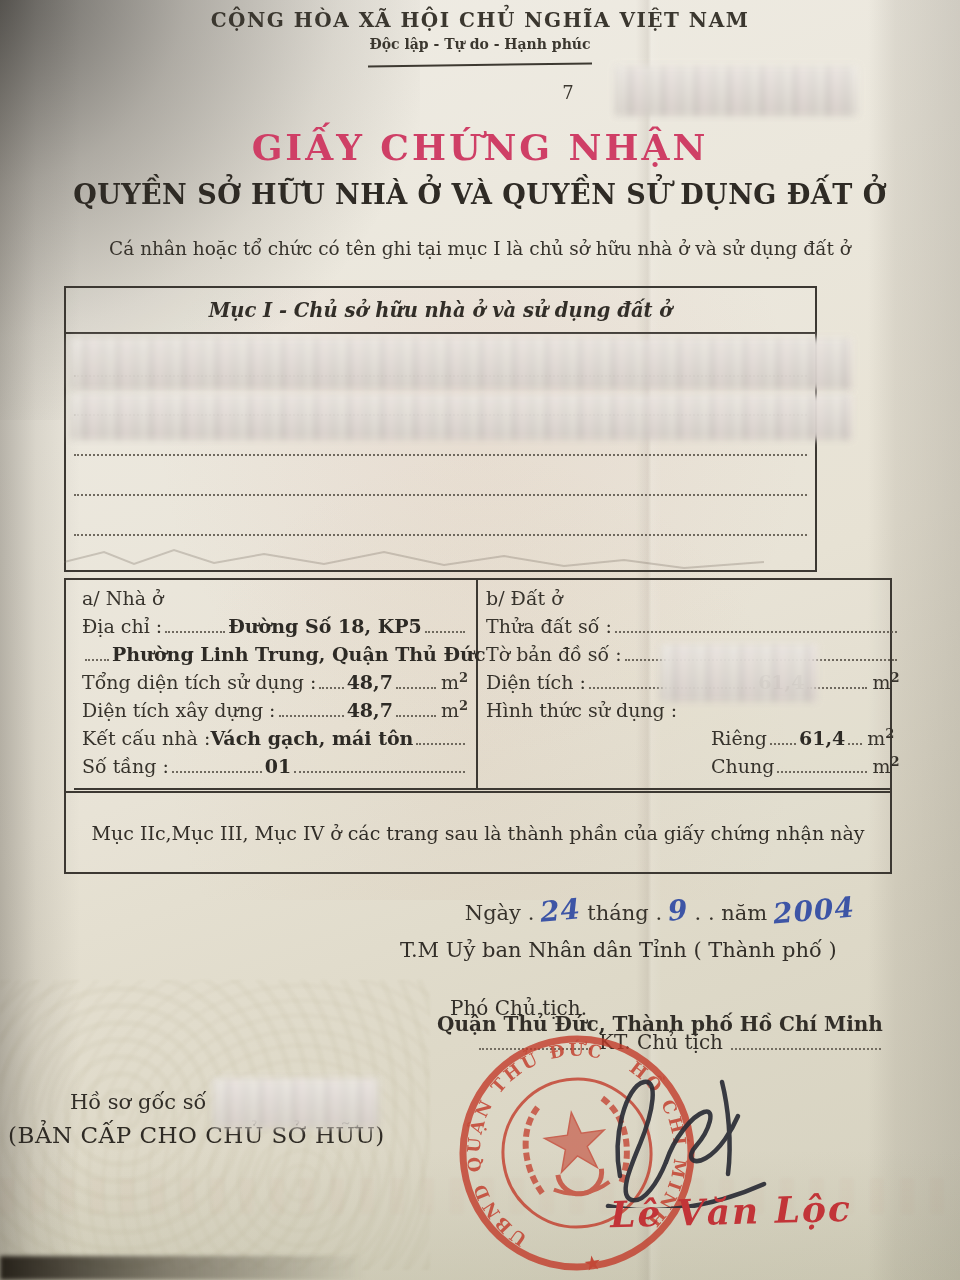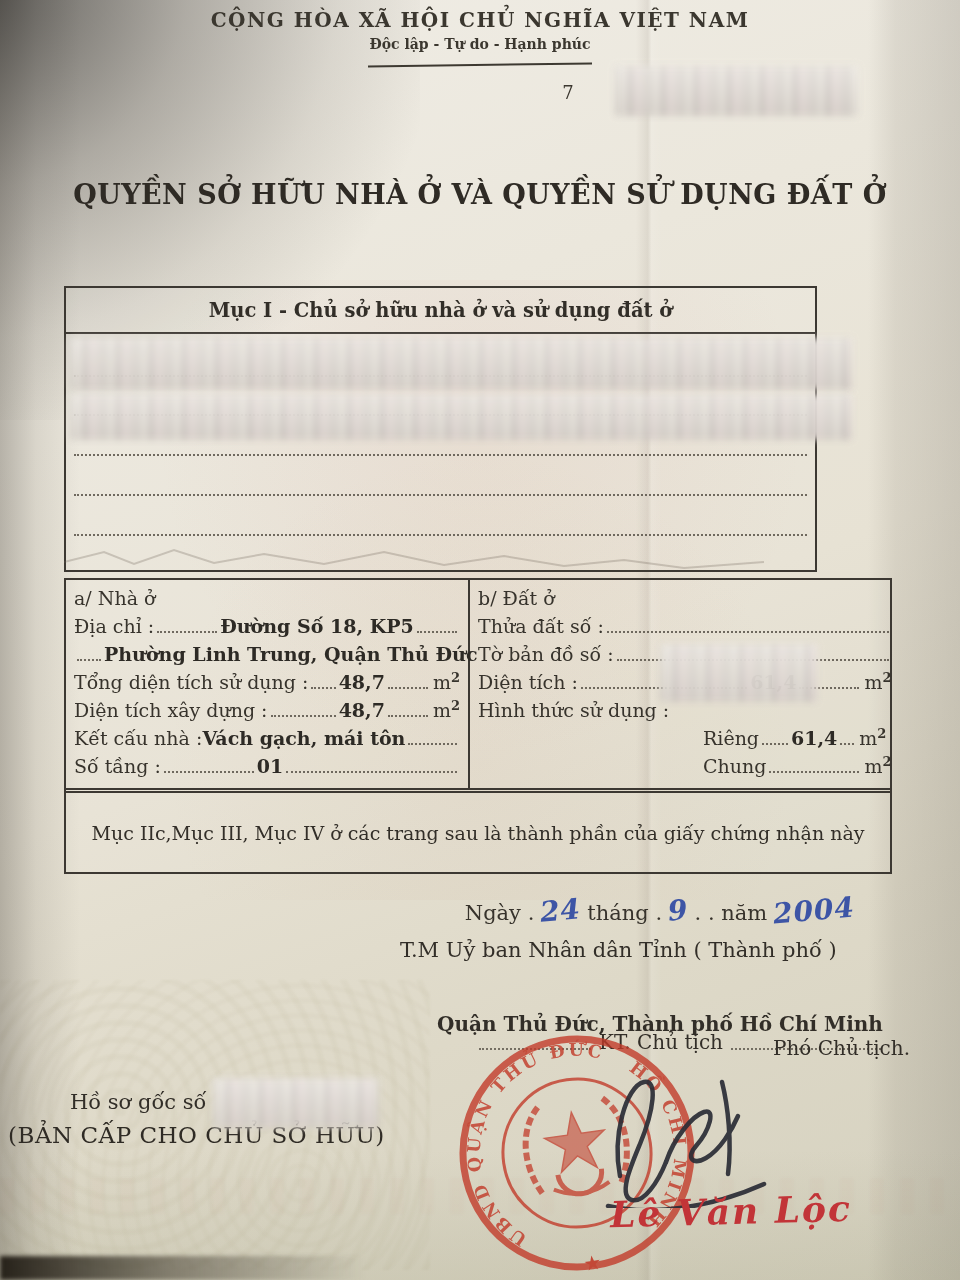--- a/index.html
+++ b/index.html
@@ -41,29 +41,29 @@
   .nat-line1{left:0;right:0;top:8px;text-align:center;font-size:20px;font-weight:700;letter-spacing:1.5px;color:#3b372f;}
   .nat-line2{left:0;right:0;top:36px;text-align:center;font-size:14px;font-weight:700;color:#3b372f;}
   .nat-rule{left:368px;top:64px;width:224px;height:2px;background:#3d3931;transform:rotate(-.8deg);}
   .pagenum{left:548px;top:82px;width:40px;text-align:center;font-size:18px;color:#3b372f;}
   .big-title{left:0;right:0;top:126px;text-align:center;font-size:36px;font-weight:700;letter-spacing:3px;}
   .sub-title{left:0;right:0;top:179px;text-align:center;font-size:27px;font-weight:600;letter-spacing:.5px;color:#2f2b25;}
   .intro{left:0;right:0;top:238px;text-align:center;font-size:18.5px;color:#37332c;}
 
   
   .box{border:2px solid #3c3832;box-sizing:border-box;background:rgba(255,255,255,.06);}
-  .box1{left:64px;top:286px;width:753px;height:286px;}
+  .box1{left:64px;top:286px;width:753px;height:286px;font-style:italic;}
   .box1-header{height:44px;border-bottom:2px solid #3c3832;display:flex;align-items:center;justify-content:center;
     font-size:19.5px;font-weight:600;color:#322e28;}
   .dotline{position:absolute;left:8px;right:8px;height:0;border-bottom:2px dotted #5a544a;z-index:2;opacity:.85;}
 
   .box2{left:64px;top:578px;width:828px;height:296px;display:flex;flex-direction:column;}
   .b2-header{height:42px;border-bottom:2px solid #3c3832;display:flex;align-items:center;justify-content:center;
     font-size:19.5px;font-weight:600;color:#322e28;}
-  .b2-cols{height:208px;border-bottom:2px solid #3c3832;display:flex;}
+  .b2-cols{height:208px;border-bottom:2px solid #3c3832;display:flex;margin-left:8px;}
   .col-left{width:404px;border-right:2px solid #3c3832;box-sizing:border-box;padding-top:3px;}
   .col-right{flex:1;padding-top:3px;}
   .b2-footer{flex:1;margin-top:1px;border-top:2px solid #3c3832;display:flex;align-items:center;justify-content:center;
     font-size:19px;color:#322e28;}
   .frow{display:flex;align-items:flex-end;padding:0 8px;height:28px;font-size:19px;color:#37332c;white-space:nowrap;}
   .frow.head{height:26px;font-size:19px;}
   .lbl{flex:0 0 auto;}
   .dots{flex:1 1 auto;border-bottom:2px dotted #5a544a;height:12px;margin:0 3px 4px 3px;opacity:.85;}
   .dots.w24{flex:0 0 24px}.dots.w40{flex:0 0 40px}.dots.w60{flex:0 0 60px}.dots.w90{flex:0 0 90px}.dots.w26{flex:0 0 26px}.dots.w14{flex:0 0 14px}
   .filled{flex:0 0 auto;font-weight:700;color:#2d2a25;}
@@ -71,21 +71,21 @@
   .unit sup{font-size:13px;font-weight:700;}
   .indent225{margin-left:225px;}
 
   
   .dateline{left:410px;top:894px;width:500px;display:flex;justify-content:center;align-items:baseline;gap:6px;font-size:21px;color:#37332c;}
   .hand{font-style:italic;font-weight:700;font-size:28px;color:#3d55a6;display:inline-block;transform:rotate(-5deg);letter-spacing:1px;}
   .auth1{left:400px;top:938px;width:520px;text-align:left;font-size:21px;color:#322e28;}
   .auth2{left:400px;top:976px;width:520px;text-align:center;font-size:20px;font-weight:700;color:#322e28;margin-top:36px;}
   .ktrow{left:450px;top:1002px;width:460px;display:flex;align-items:flex-end;justify-content:center;font-size:20px;color:#322e28;margin-top:28px;}
   .dots2{border-bottom:2px dotted #5a544a;height:14px;margin:0 8px 4px 8px;opacity:.8;}
-  .deputy{left:450px;top:1036px;width:460px;text-align:right;font-size:20px;color:#322e28;}
+  .deputy{left:450px;top:996px;width:460px;text-align:left;font-size:20px;color:#322e28;}
   .signer{left:596px;top:1190px;width:270px;text-align:center;font-size:36px;font-weight:700;font-style:italic;
     letter-spacing:2px;transform:rotate(-1.5deg);}
   .origin1{left:70px;top:1090px;width:360px;font-size:21px;color:#322e28;}
   .origin2{left:8px;top:1122px;width:400px;font-size:23px;letter-spacing:.5px;color:#2f2b25;}
 
   .stamp{left:452px;top:1028px;width:250px;height:250px;transform:rotate(-8deg);opacity:.9;}
   .sig{left:592px;top:1058px;width:190px;height:150px;opacity:.92;}
   .crease-svg{left:64px;top:530px;width:700px;height:50px;opacity:.5;}
 </style>
 </head>
@@ -103,21 +103,23 @@
   <div class="layer corner-dark"></div>
   <div class="layer crease-v"></div>
 
   <div class="abs nat-line1">CỘNG HÒA XÃ HỘI CHỦ NGHĨA VIỆT NAM</div>
   <div class="abs nat-line2">Độc lập - Tự do - Hạnh phúc</div>
   <div class="abs nat-rule"></div>
   <div class="abs pagenum">7</div>
 
   <div class="redact" style="left:615px;top:66px;width:243px;height:50px;"></div>
 
+  <div class="abs big-title" style="color:#cf3f66;">GIẤY CHỨNG NHẬN</div>
   <div class="abs sub-title">QUYỀN SỞ HỮU NHÀ Ở VÀ QUYỀN SỬ DỤNG ĐẤT Ở</div>
+  <div class="abs intro">Cá nhân hoặc tổ chức có tên ghi tại mục I là chủ sở hữu nhà ở và sử dụng đất ở</div>
 
   <div class="abs box box1">
     <div class="box1-header">Mục I - Chủ sở hữu nhà ở và sử dụng đất ở</div>
     <div class="dotline" style="top:87px;"></div>
     <div class="dotline" style="top:126px;"></div>
     <div class="dotline" style="top:166px;"></div>
     <div class="dotline" style="top:206px;"></div>
     <div class="dotline" style="top:246px;"></div>
     <div class="redact" style="left:4px;top:50px;width:782px;height:52px;"></div>
     <div class="redact" style="left:4px;top:106px;width:782px;height:46px;"></div>

